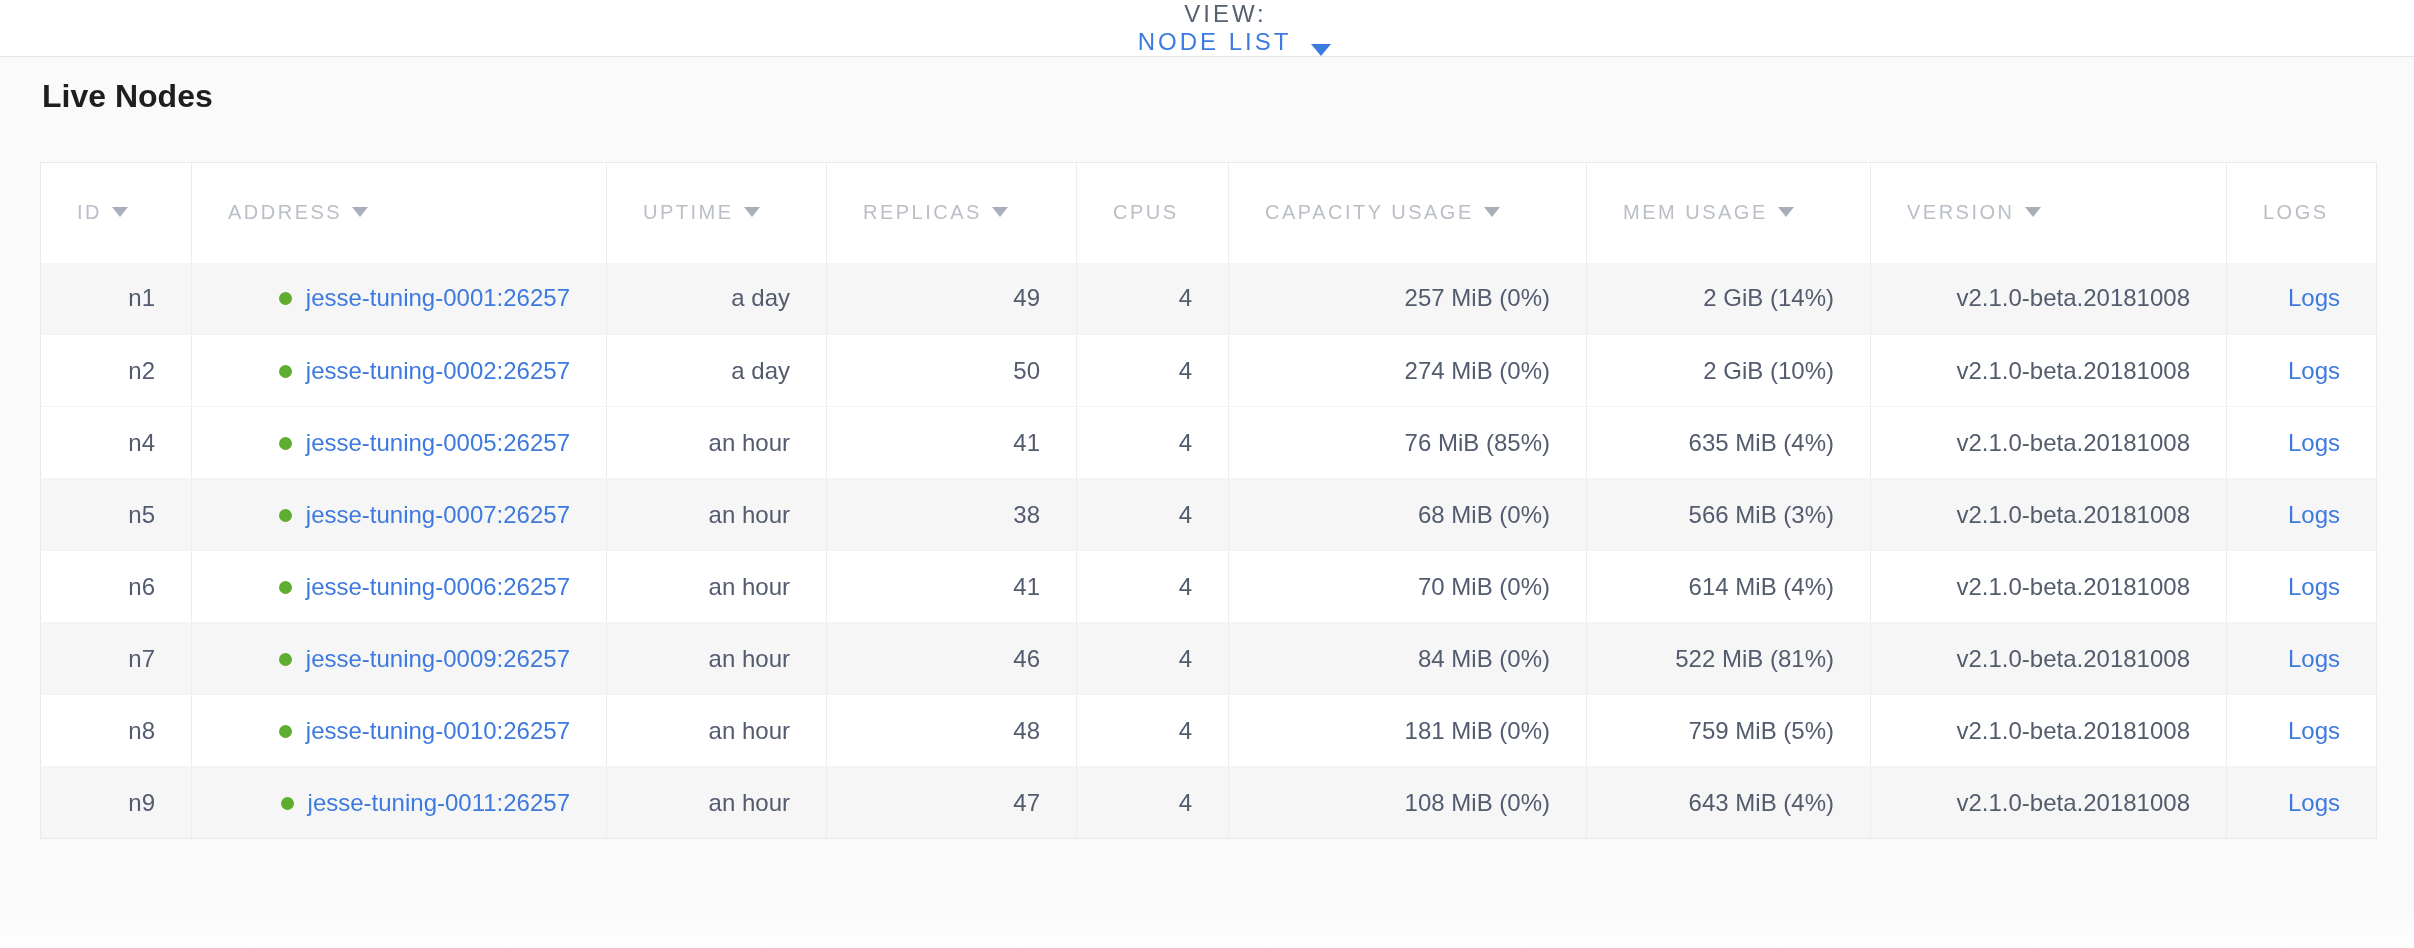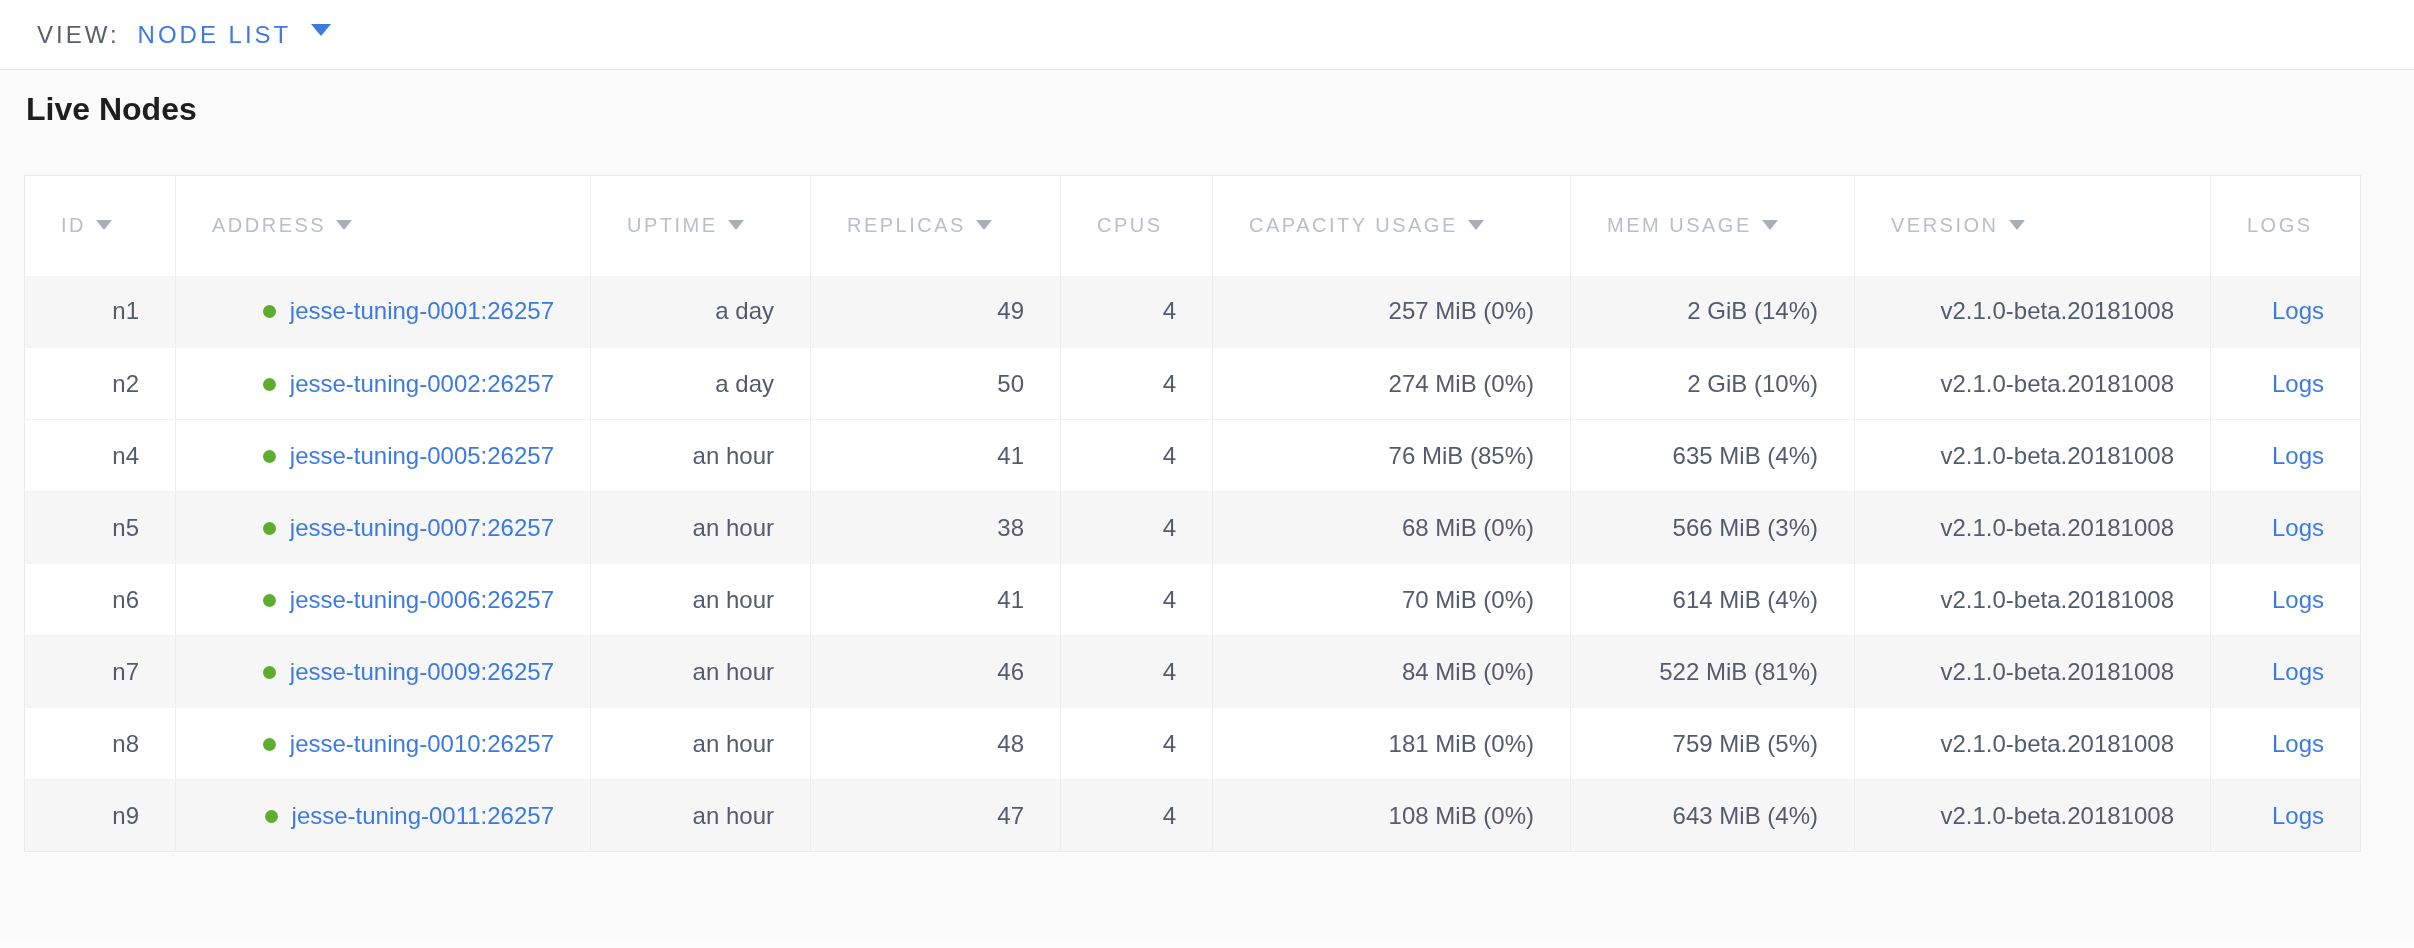--- a/index.html
+++ b/index.html
@@ -5,57 +5,58 @@
   * { box-sizing: border-box; margin: 0; padding: 0; }
   html, body {
     width: 2414px; height: 948px;
     overflow: hidden;
     font-family: "Liberation Sans", sans-serif;
     background: #fafafa;
   }
 
   
   .topbar {
-    height: 70px;
+    height: 57px;
     background: #ffffff;
     border-bottom: 1px solid #e7e7e7;
     display: flex;
     align-items: center;
     padding-left: 37px;
+    flex-direction: column;
   }
   .view-label {
     color: #56606e;
     font-size: 24px;
     font-weight: 500;
     letter-spacing: 3px;
   }
   .view-dropdown {
     display: flex;
-    align-items: flex-start;
+    align-items: flex-end;
     margin-left: 18px;
     cursor: pointer;
   }
   .view-value {
     color: #3d7ae0;
     font-size: 24px;
     font-weight: 500;
     letter-spacing: 3px;
   }
   .caret-down {
     width: 0; height: 0;
     border-left: 10px solid transparent;
     border-right: 10px solid transparent;
     border-top: 12px solid #3d7ae0;
     margin-left: 20px;
     margin-top: 3px;
   }
 
   
   .content {
-    padding: 20px 42px 0 24px;
+    padding: 20px 42px 0 40px;
     background: linear-gradient(#fafafa 0, #fafafa 855px, #ffffff 891px);
     height: 891px;
   }
   .page-title {
     color: #1e1e1e;
     font-size: 32px;
     font-weight: 700;
     line-height: 38px;
     margin-left: 2px;
     margin-bottom: 47px;

